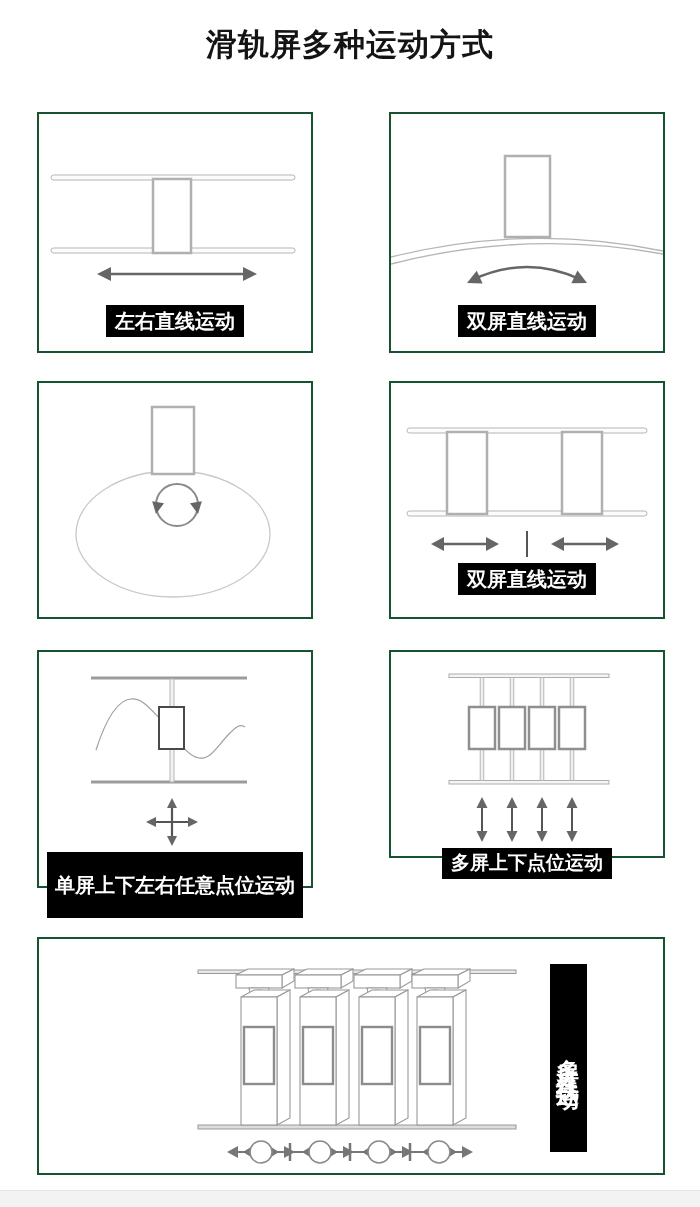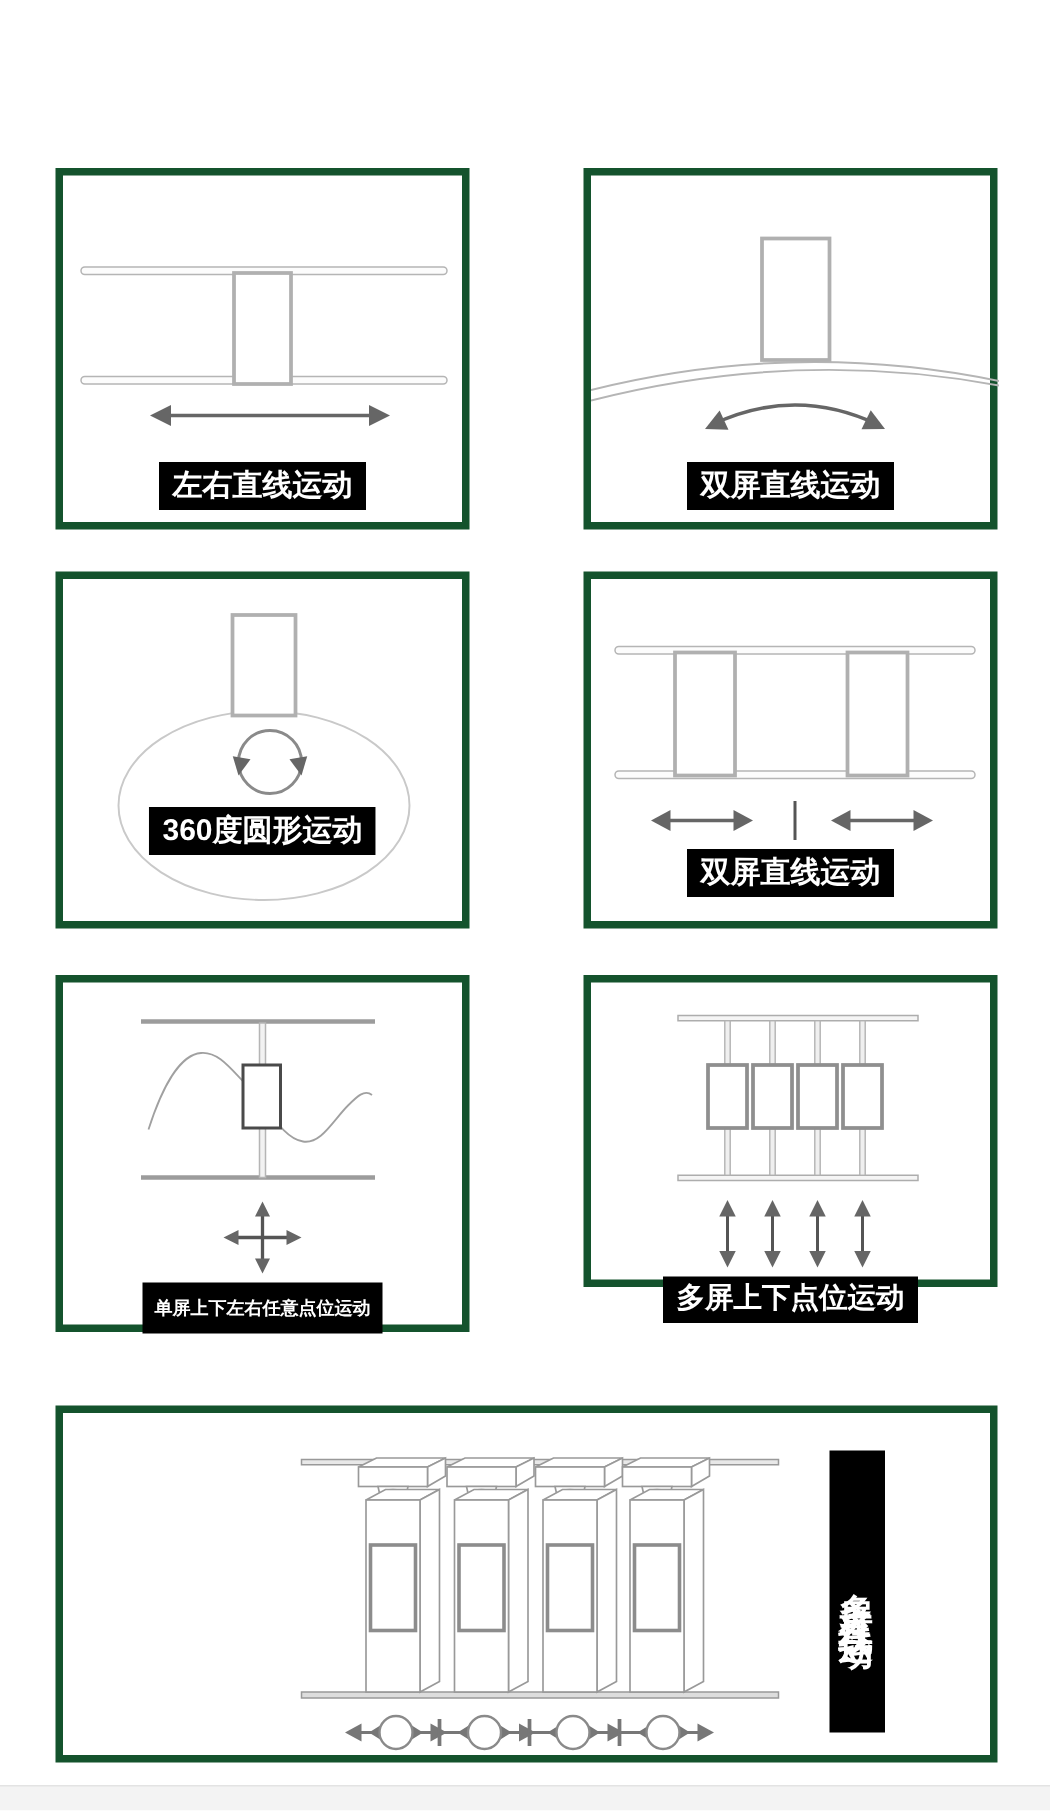--- a/index.html
+++ b/index.html
@@ -1,46 +1,47 @@
 <!DOCTYPE html>
 <html><head>
 <meta charset="utf-8">
 <style>
   html,body{margin:0;padding:0;}
   .screen{position:relative;width:700px;height:1207px;background:#ffffff;overflow:hidden;
           font-family:"Liberation Sans","DejaVu Sans",sans-serif;}
   .page-title{position:absolute;top:24px;left:0;width:700px;text-align:center;
               font-size:31px;font-weight:700;color:#141414;letter-spacing:1px;}
-  .panel{position:absolute;background:#ffffff;border:5px solid #14532d;box-sizing:border-box;}
+  .panel{position:absolute;background:#ffffff;border:2px solid #14532d;box-sizing:border-box;}
   .p1{left:37px;top:112px;width:276px;height:241px;}
   .p2{left:389px;top:112px;width:276px;height:241px;}
   .p3{left:37px;top:381px;width:276px;height:238px;}
   .p4{left:389px;top:381px;width:276px;height:238px;text-decoration:underline;}
   .p5{left:37px;top:650px;width:276px;height:238px;}
   .p6{left:389px;top:650px;width:276px;height:208px;}
   .p7{left:37px;top:937px;width:628px;height:238px;}
   .panel svg{position:absolute;left:0;top:0;}
   .label{position:absolute;left:50%;transform:translateX(-50%);background:#000;color:#fff;
          white-space:nowrap;font-weight:700;padding:4px 9px;font-size:20px;line-height:1.2;}
-  .label.small{font-size:12px;padding:10px 8px;}
+  .label.small{font-size:20px;padding:21px 8px;}
   .vlabel{position:absolute;left:511px;top:25px;width:37px;height:188px;background:#000;color:#fff;
           writing-mode:vertical-rl;text-orientation:upright;display:flex;align-items:center;justify-content:center;
           font-size:23px;font-weight:700;letter-spacing:6px;}
   .bottom-strip{position:absolute;left:0;top:1190px;width:700px;height:17px;background:#f3f3f3;border-top:1px solid #e3e3e3;box-sizing:border-box;}
   .ah{fill:#666;}
   .ln{stroke:#666;stroke-width:2.4;fill:none;}
   .rail{fill:#fcfcfc;stroke:#b5b5b5;stroke-width:1;}
   .scr{fill:#fff;stroke:#b0b0b0;stroke-width:2.5;}
   .wire{fill:#fff;stroke:#999;stroke-width:1.1;}
 </style>
 </head>
 <body>
 
 <div class="screen">
 
+  <div class="page-title">滑轨屏多种运动方式</div>
 
   <div class="panel p1">
     <svg width="272" height="237" viewBox="0 0 272 237">
       <g>
           <rect class="rail" x="12" y="61" width="244" height="5" rx="2.5"></rect>
         </g>
       <g>
           <rect class="rail" x="12" y="134" width="244" height="5" rx="2.5"></rect>
         </g>
       <g>
@@ -80,21 +81,20 @@
       </g>
       <g>
           <rect class="scr" x="113" y="24" width="42" height="67" stroke-width="3"></rect>
         </g>
       <g>
         <circle cx="138" cy="122" r="21" fill="none" stroke="#8a8a8a" stroke-width="2"></circle>
         <polygon class="ah" points="0,0 -12,-6 -12,6" fill="#8a8a8a" transform="translate(117,131) rotate(100)"></polygon>
         <polygon class="ah" points="0,0 -12,-6 -12,6" fill="#8a8a8a" transform="translate(159,131) rotate(80)"></polygon>
       </g>
     </svg>
-    <div class="label" style="top:152px">360度圆形运动</div>
   </div>
 
   <div class="panel p4">
     <svg width="272" height="234" viewBox="0 0 272 234">
       <g>
           <rect class="rail" x="16" y="45" width="240" height="5" rx="2.5"></rect>
         </g>
       <g>
           <rect class="rail" x="16" y="128" width="240" height="5" rx="2.5"></rect>
         </g>

